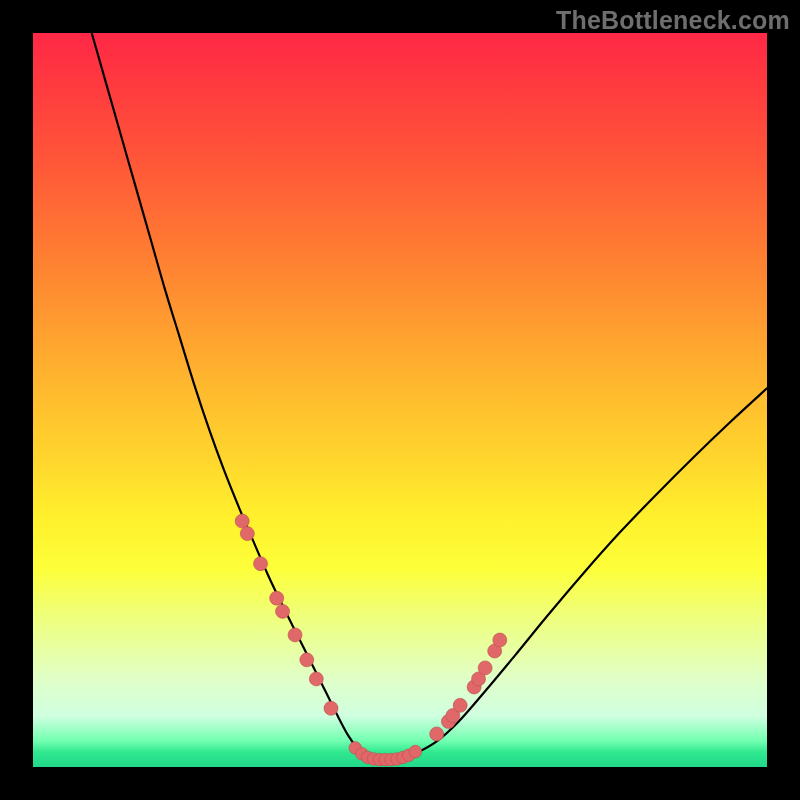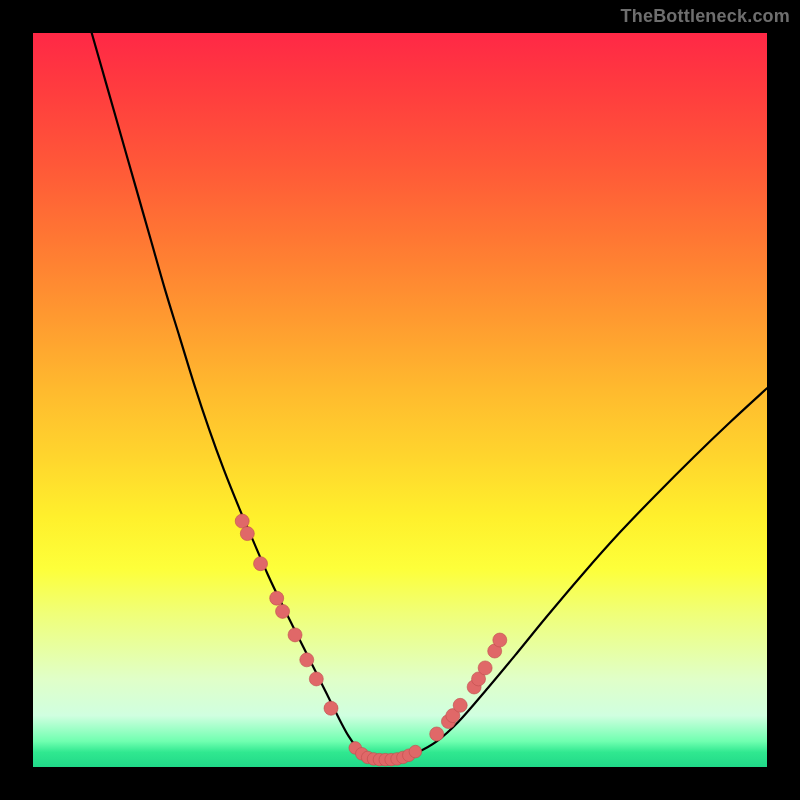--- a/index.html
+++ b/index.html
@@ -38,21 +38,21 @@
       #70ffb0 96.5%,
       #30e890 98%,
       #20d888 100%
     );
   }
   .watermark {
     position: absolute;
     top: 6px;
     right: 10px;
     font-family: Arial, Helvetica, sans-serif;
-    font-size: 18px;
+    font-size: 25px;
     font-weight: 600;
     color: #6e6e6e;
     letter-spacing: 0.2px;
   }
   svg.curve {
     position: absolute;
     left: 0;
     top: 0;
     width: 734px;
     height: 734px;

